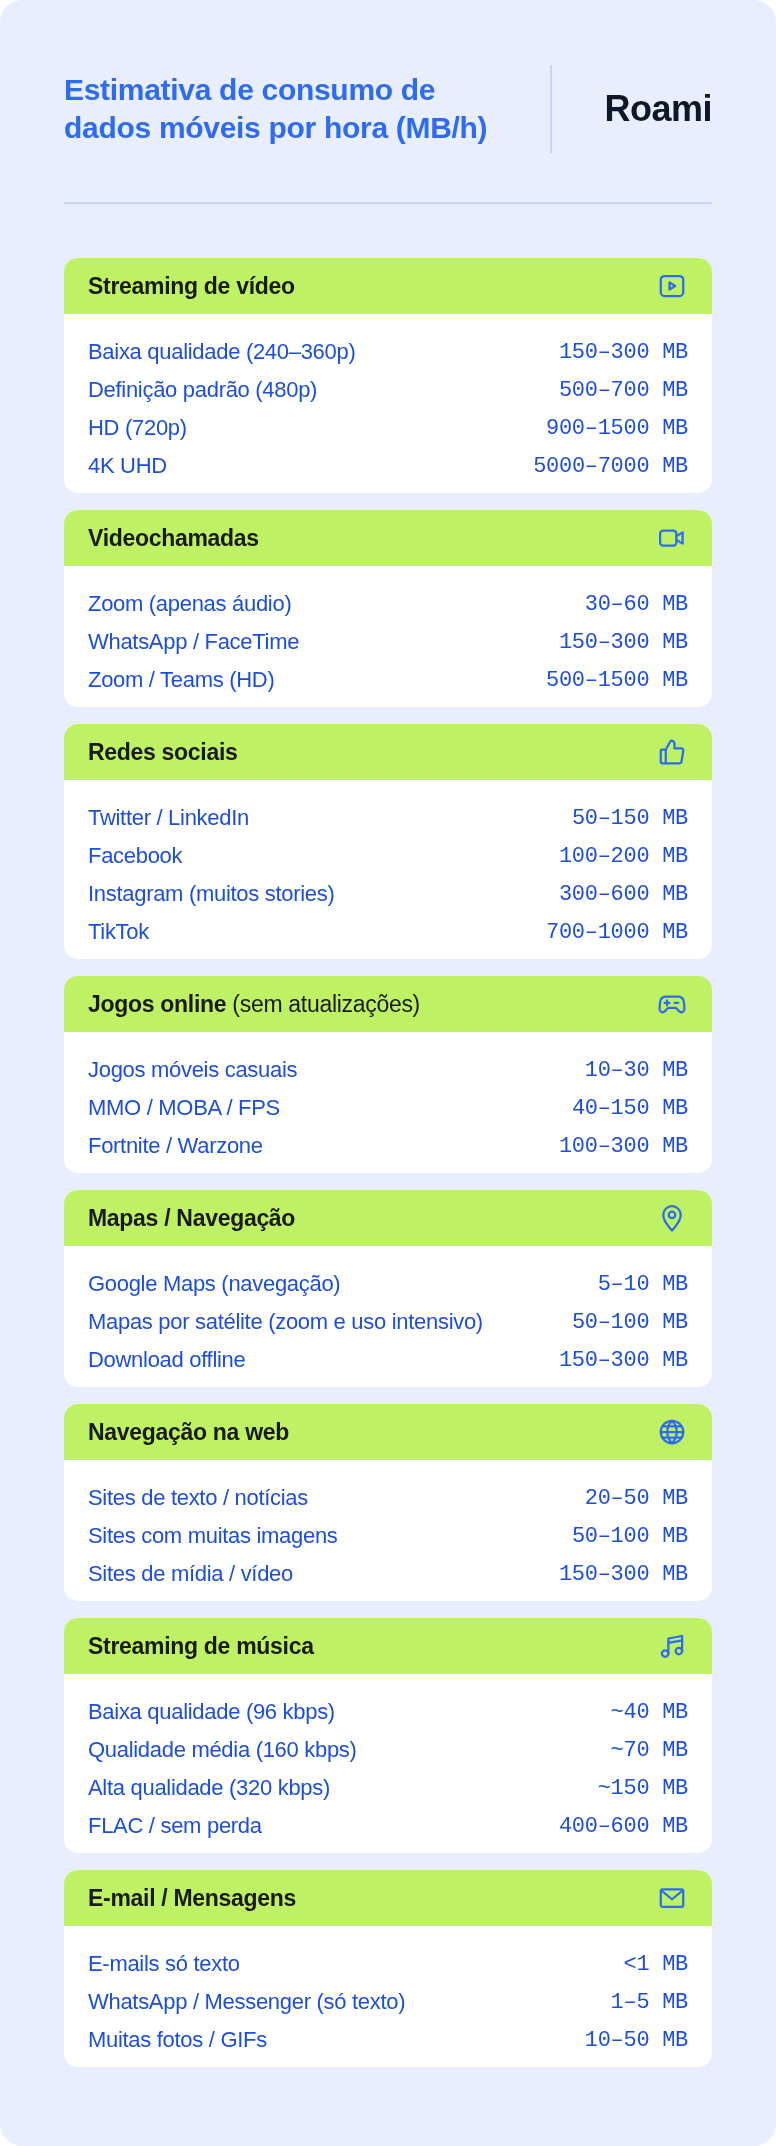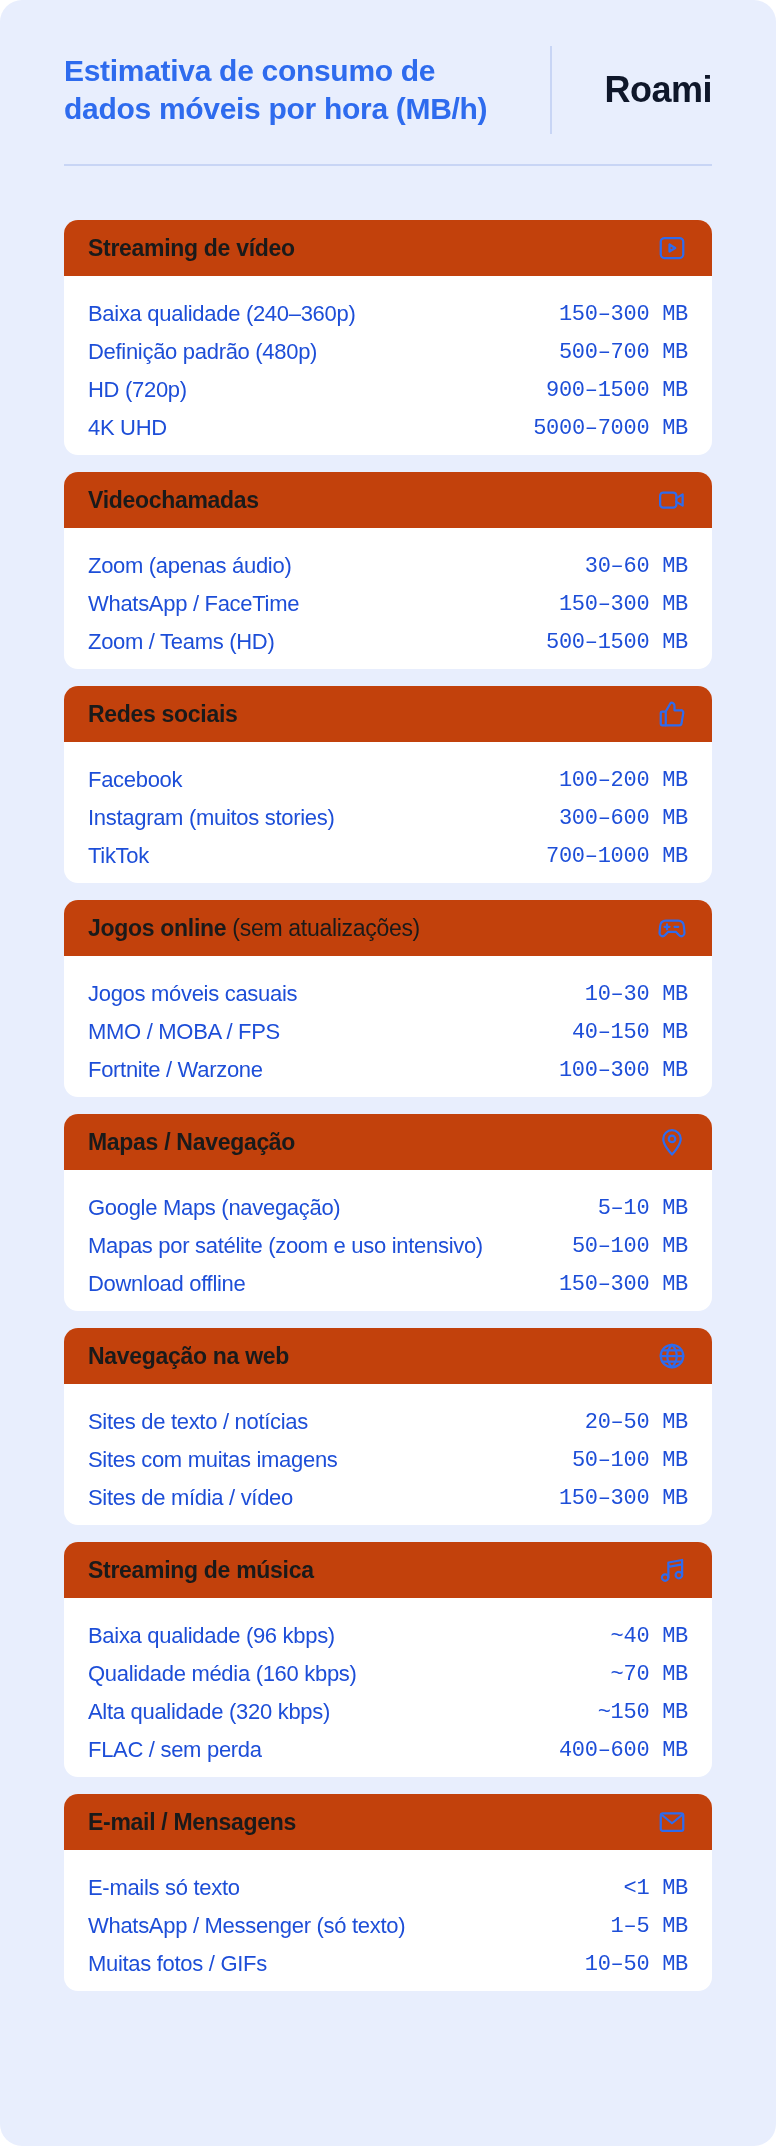--- a/index.html
+++ b/index.html
@@ -7,21 +7,21 @@
     body { font-family: "Liberation Sans", "DejaVu Sans", sans-serif; }
     .page {
       width: 776px; height: 2146px;
       background: #E8EEFD;
       border-radius: 22px;
       position: relative;
       padding: 0 64px;
     }
     .header {
       display: flex; align-items: center;
-      height: 166px;
+      height: 204px;
       padding-top: 16px;
       border-bottom: 2px solid #C8D5F5;
     }
     .title {
       flex: 1;
       color: #2E6BEE;
       font-weight: 700;
       font-size: 30px;
       line-height: 38px;
       letter-spacing: -0.3px;
@@ -40,21 +40,21 @@
       text-align: right;
     }
     .cards { padding-top: 54px; }
     .card {
       background: #ffffff;
       border-radius: 14px;
       overflow: hidden;
       margin-bottom: 17px;
     }
     .card-head {
-      background: #c2410c;
+      background: #bef264;
       height: 56px;
       display: flex; align-items: center; justify-content: space-between;
       padding: 0 24px;
     }
     .card-title {
       font-size: 23px;
       font-weight: 700;
       color: #1A1A1A;
       letter-spacing: -0.3px;
     }
@@ -147,20 +147,24 @@
         <span class="card-title"><span>Redes sociais</span><span class="sub"></span></span>
         <span class="icon">
           <svg viewBox="0 0 24 24">
               <path d="M7 10v11H4a1 1 0 0 1-1-1v-9a1 1 0 0 1 1-1h3z"></path>
               <path d="M7 10l4-7a2.5 2.5 0 0 1 3 2.5V9h5a2 2 0 0 1 2 2.3l-1.3 7.7A2 2 0 0 1 17.7 21H7"></path>
             </svg>
         </span>
       </div>
       <div class="card-body">
         <div class="row">
+            <span>Twitter / LinkedIn</span>
+            <span class="val">50–150 MB</span>
+          </div>
+        <div class="row">
             <span>Facebook</span>
             <span class="val">100–200 MB</span>
           </div>
         <div class="row">
             <span>Instagram (muitos stories)</span>
             <span class="val">300–600 MB</span>
           </div>
         <div class="row">
             <span>TikTok</span>
             <span class="val">700–1000 MB</span>

